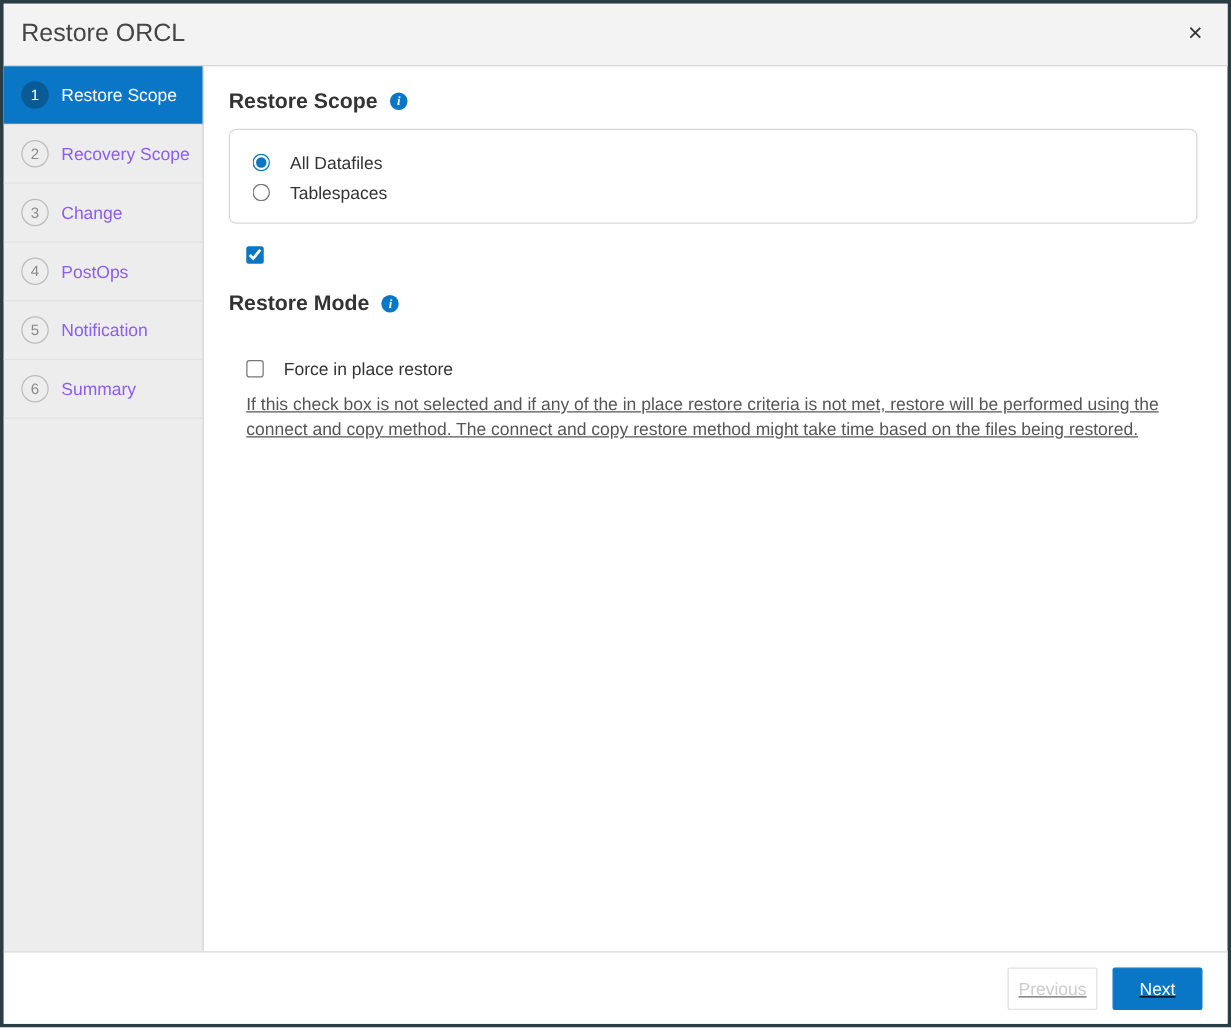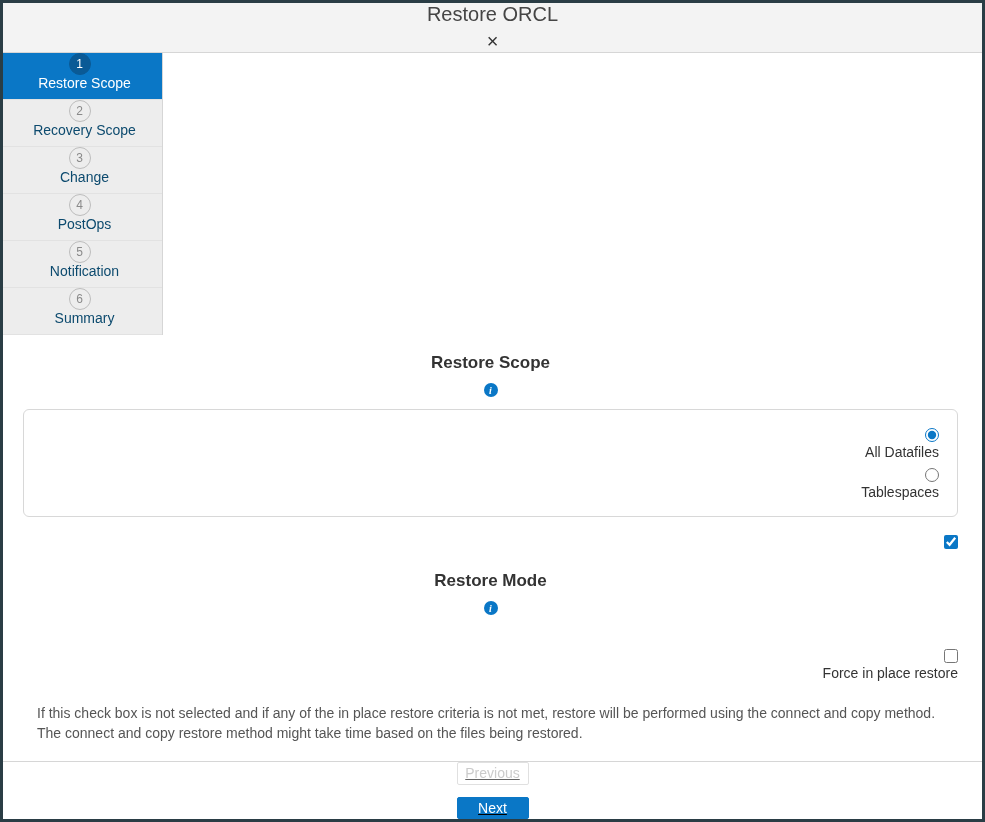--- a/index.html
+++ b/index.html
@@ -1,15 +1,15 @@
 <!DOCTYPE html>
 <html><head>
   <meta charset="utf-8">
   <style>
-    * { box-sizing: border-box; margin: 0; padding: 0; font-family: "Segoe UI", Arial, sans-serif; flex-direction: column; }
+    * { box-sizing: border-box; margin: 0; padding: 0; font-family: "Segoe UI", Arial, sans-serif; }
     body { background: #fff; display: flex; justify-content: center; align-items: flex-start; }
     .modal {
       width: 985px;
       height: 822px;
       border: 3px solid #2a3d45;
       display: flex;
       flex-direction: column;
       background: #fff;
     }
     .titlebar {
@@ -60,21 +60,21 @@
       align-items: center;
       justify-content: center;
       font-size: 12px;
       color: #8a8a8a;
       border: 1px solid #bdbdbd;
       background: transparent;
       margin-right: 10px;
     }
     .step-label {
       font-size: 14px;
-      color: #0c4a6e;
+      color: #8b5cf6;
     }
     .step.active { background: #0a77c6; }
     .step.active .step-num { background: #0a5a96; color: #fff; border-color: #0a5a96; }
     .step.active .step-label { color: #fff; font-weight: 500; }
 
     .content {
       flex: 1;
       padding: 18px 24px 8px 20px;
       overflow: auto;
     }
@@ -103,34 +103,35 @@
     }
 
     .radio-panel {
       border: 1px solid #d8d8d8;
       border-radius: 6px;
       padding: 14px 18px 12px;
       margin-bottom: 14px;
     }
     .radio-row, .check-row {
       display: flex;
-      align-items: flex-end;
-      gap: 2px;
+      align-items: center;
+      gap: 16px;
       font-size: 14px;
       color: #333;
       padding: 4px 0;
     }
     .check-row { padding-left: 18px; margin-bottom: 18px; }
-    .check-row.no-indent { padding-left: 14px; margin-bottom: 18px; }
+    .check-row.no-indent { padding-left: 14px; margin-bottom: 6px; }
     .help-text {
       font-size: 14px;
       color: #555;
       line-height: 1.45;
       padding-left: 14px;
       margin-top: 6px;
+      text-decoration: underline;
     }
 
     .footer {
       height: 58px;
       border-top: 1px solid #d6d6d6;
       display: flex;
       align-items: center;
       justify-content: flex-end;
       gap: 12px;
       padding: 0 20px;

